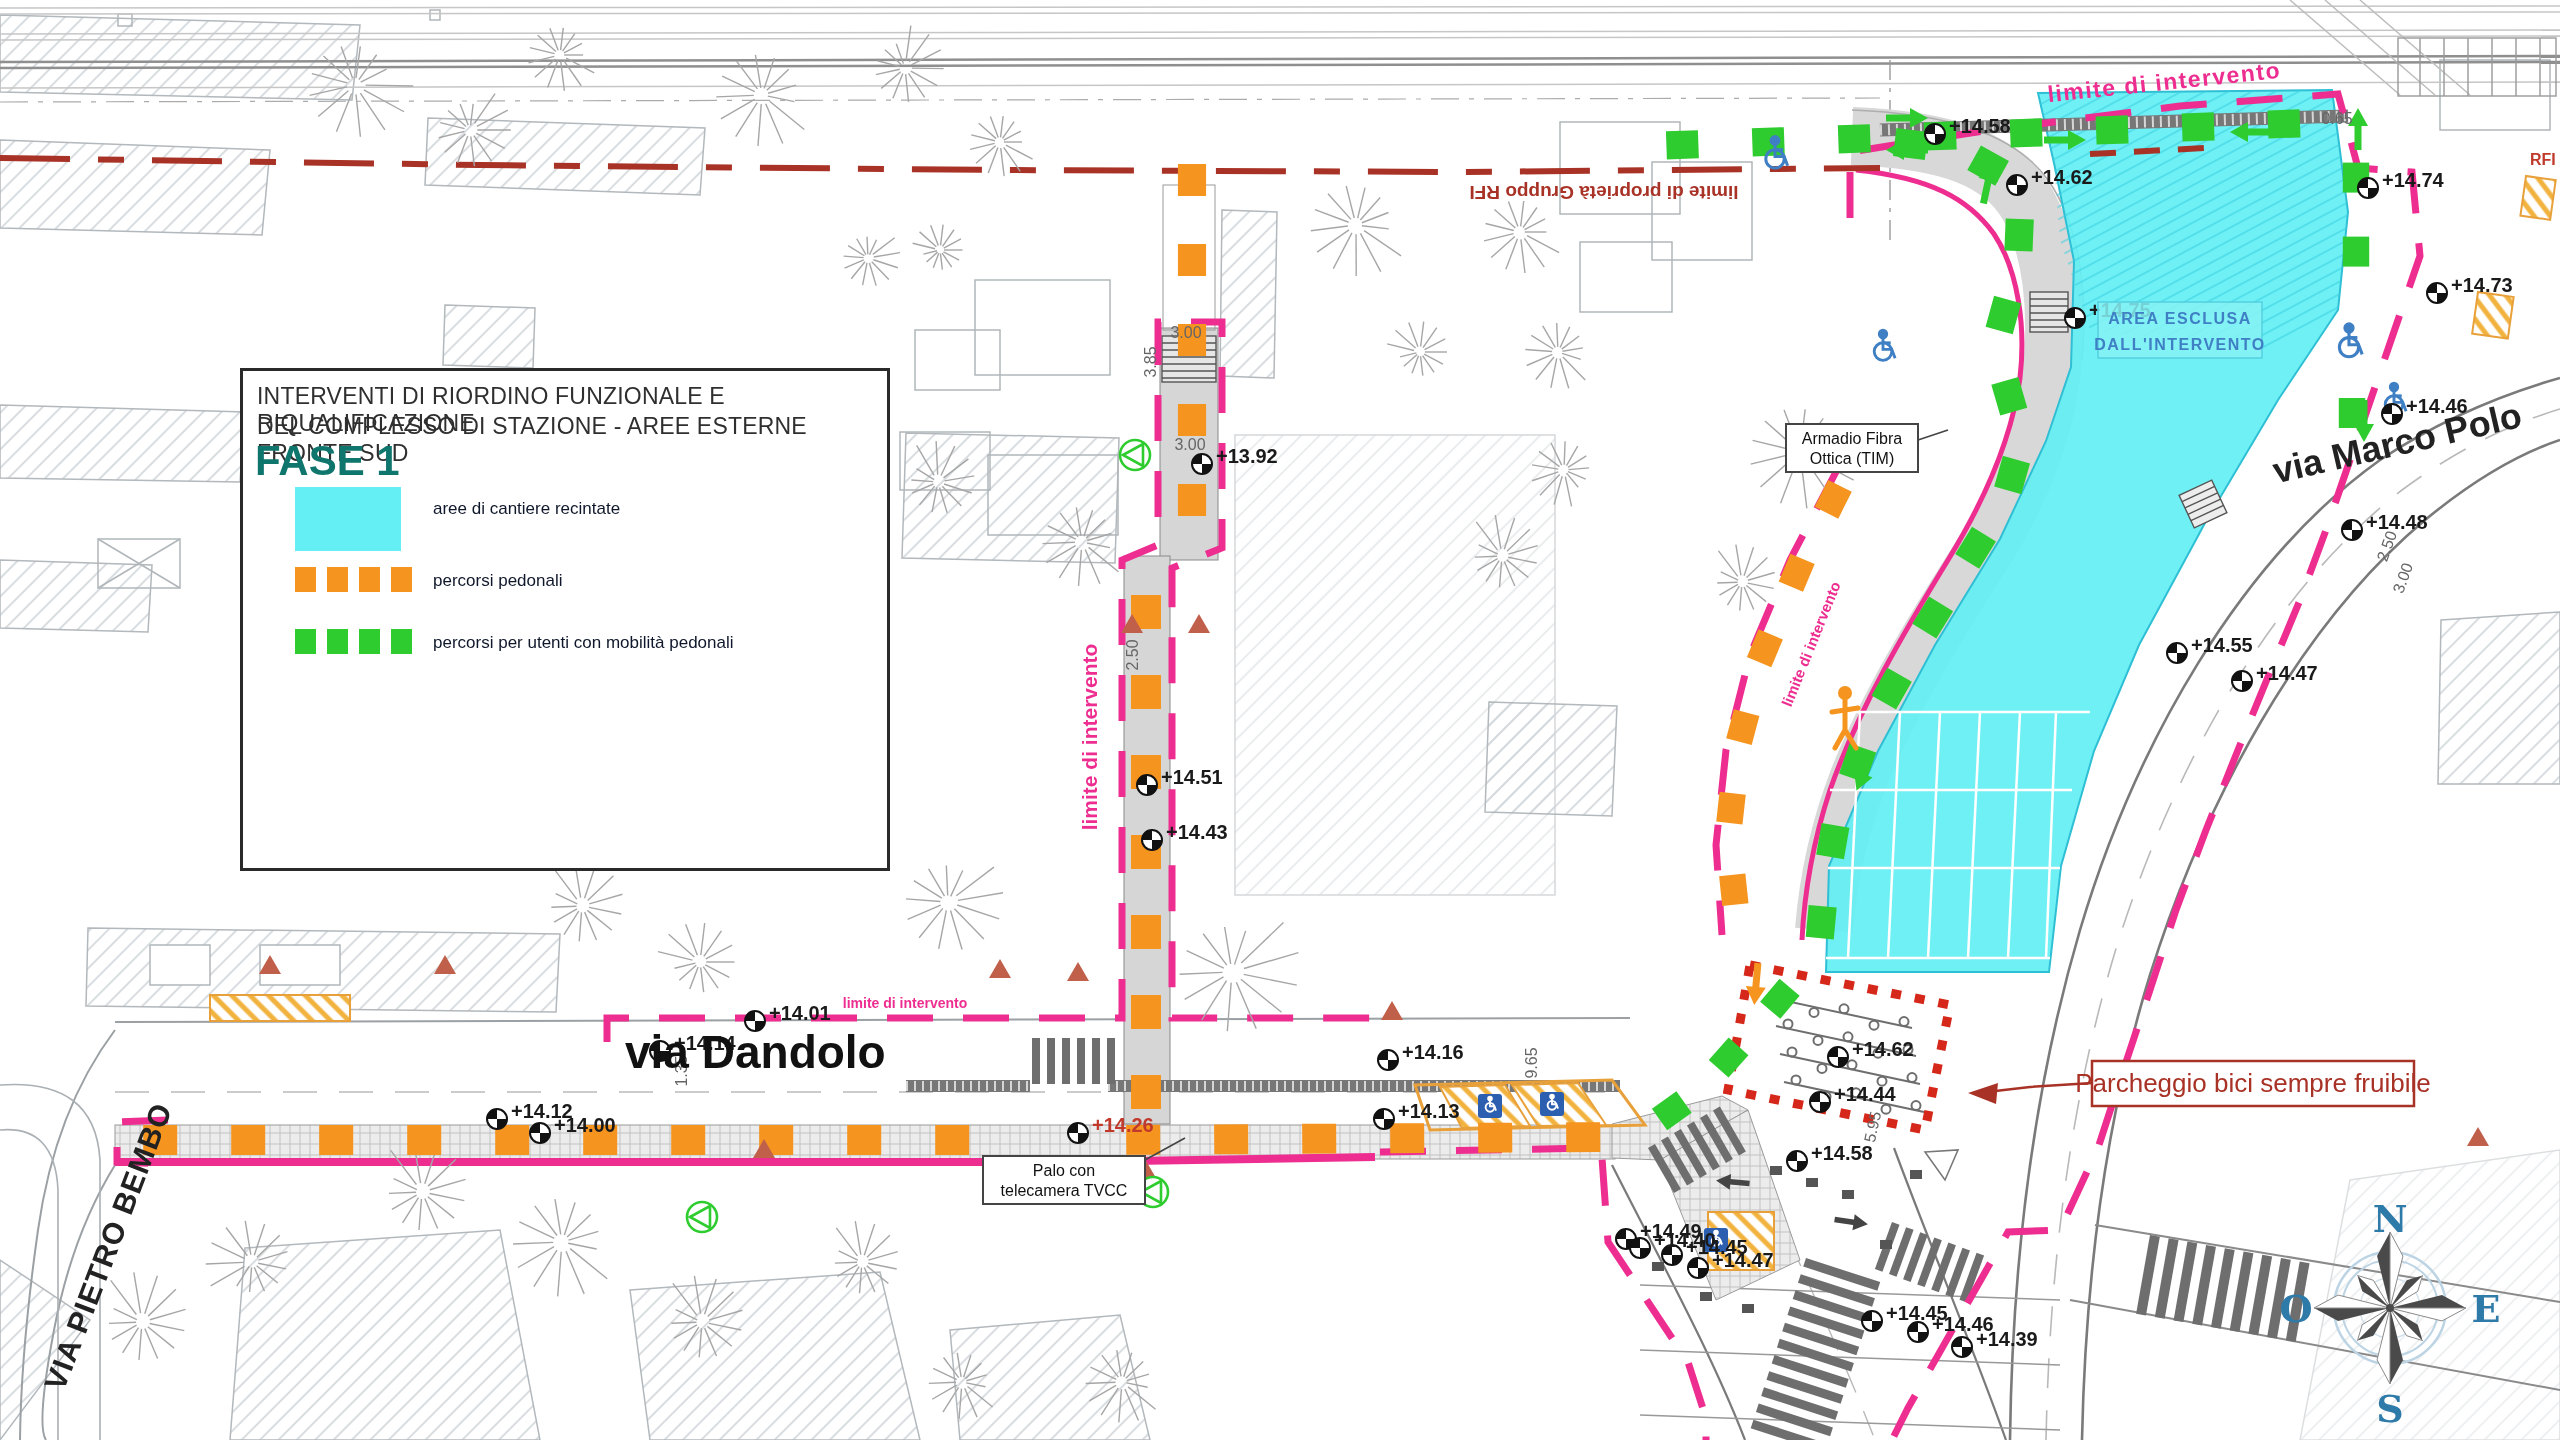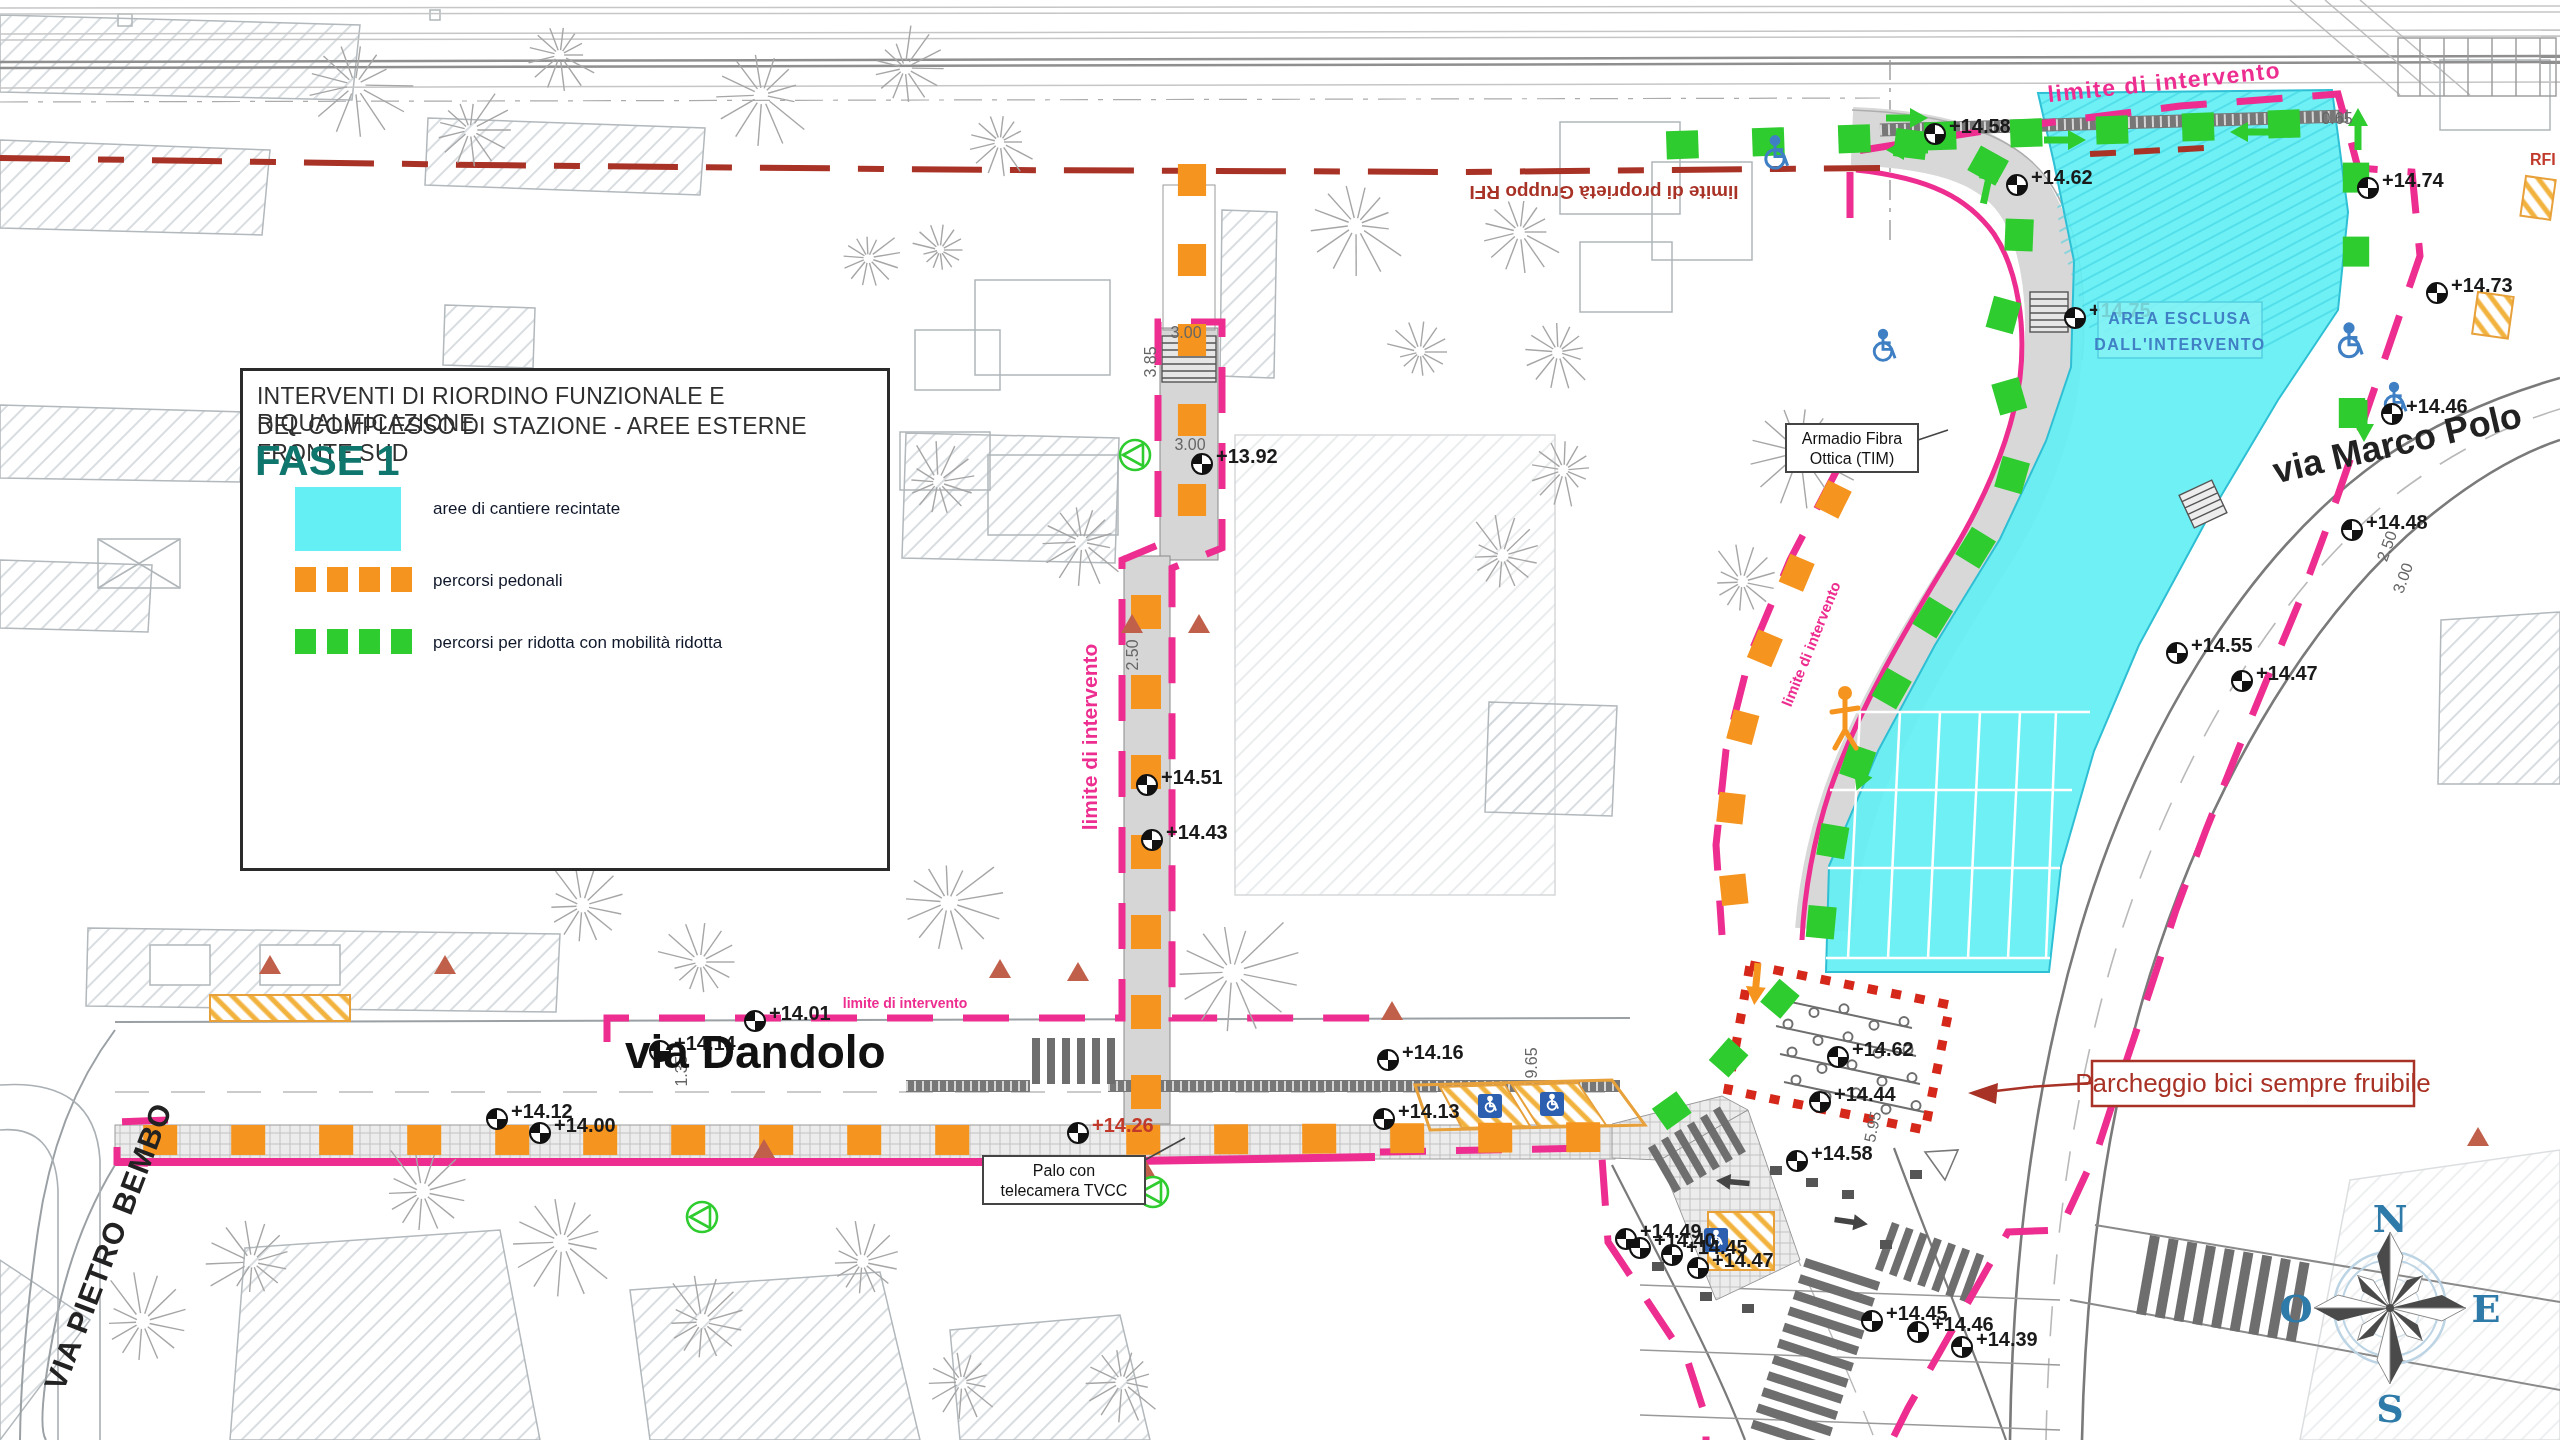--- a/index.html
+++ b/index.html
@@ -1243,16 +1243,16 @@
         <span style="background: rgb(245, 148, 30);"></span>
         <span style="background: rgb(245, 148, 30);"></span>
   </div>
   <div class="row-label" style="top:200px">percorsi pedonali</div>
   <div class="dashrow" style="top:258px">
     <span style="background: rgb(47, 204, 47);"></span>
         <span style="background: rgb(47, 204, 47);"></span>
         <span style="background: rgb(47, 204, 47);"></span>
         <span style="background: rgb(47, 204, 47);"></span>
   </div>
-  <div class="row-label" style="top:262px">percorsi per ridotta con mobilità ridotta</div>
+  <div class="row-label" style="top:262px">percorsi per utenti con mobilità pedonali</div>
 </div>
 
 </div>
 
 </body></html>

